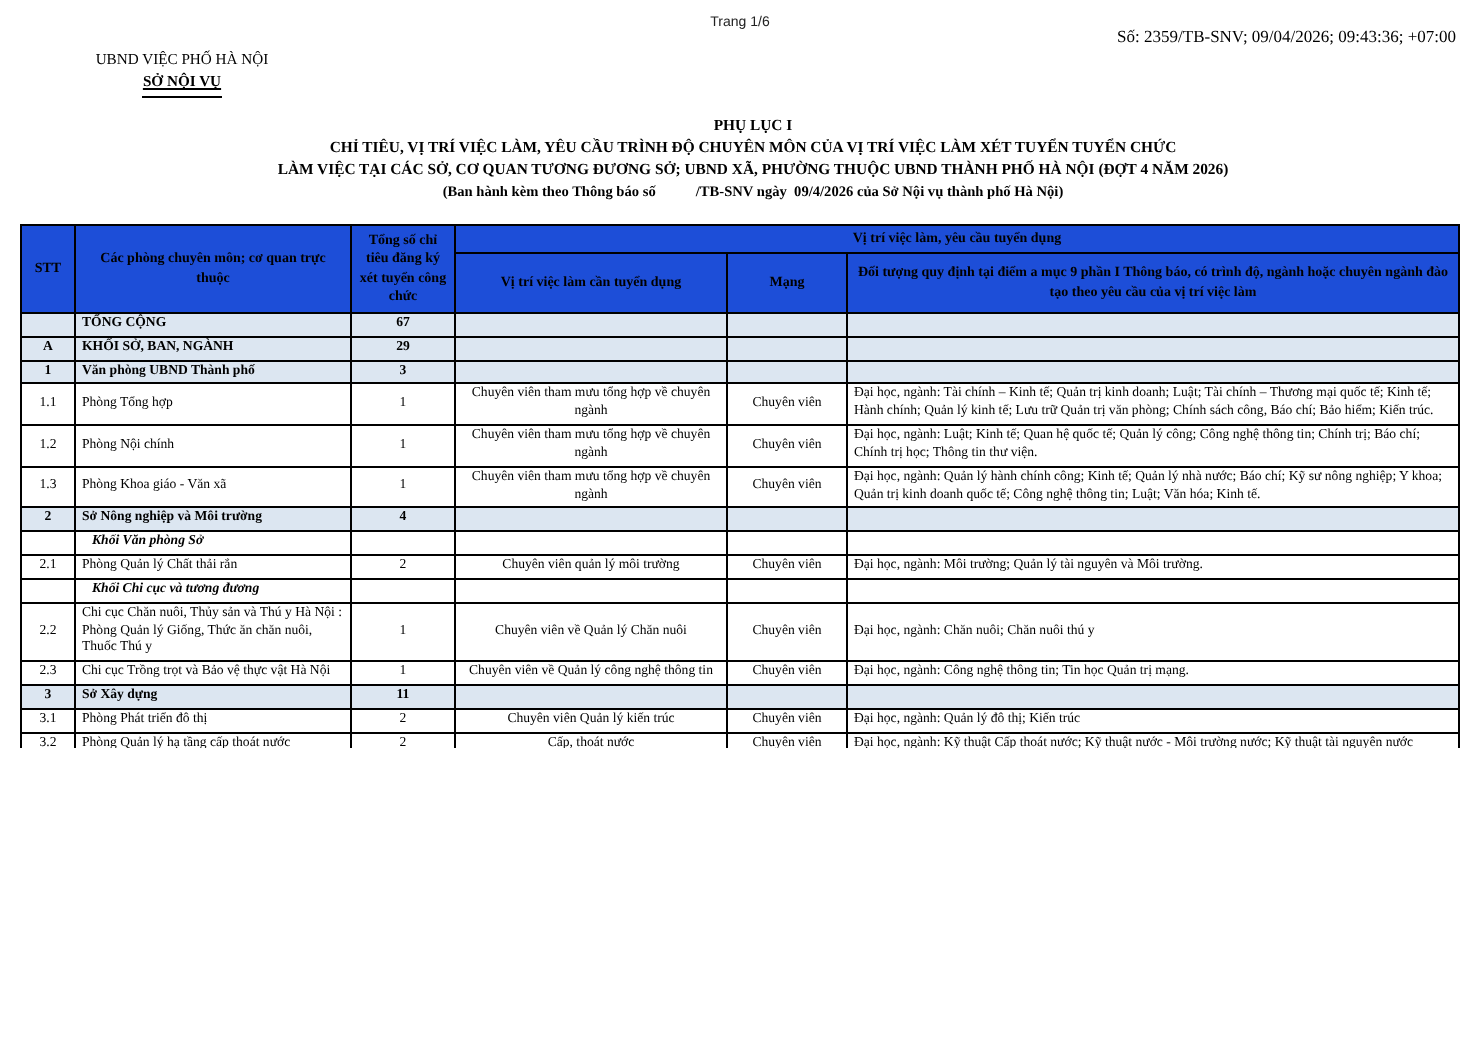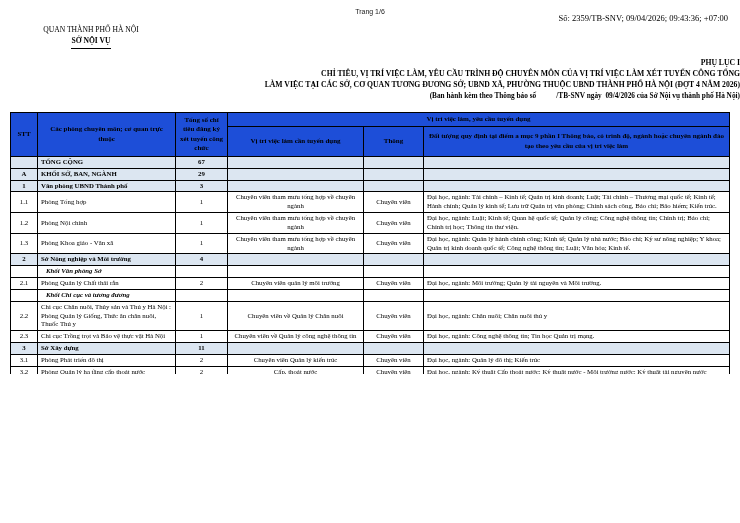--- a/index.html
+++ b/index.html
@@ -15,25 +15,25 @@
     position:absolute; top:8px; left:0; right:0; text-align:center;
     font-family:"Liberation Sans", sans-serif; font-size:7px; color:#222;
   }
   .doc-number {
     position:absolute; top:13px; right:12px; font-size:8.5px; color:#000;
   }
   .org-block {
     position:absolute; top:24px; left:16px; width:150px; text-align:center;
     font-size:7.6px; line-height:1.45;
   }
-  .org-dept { font-weight:bold; }
+  .org-dept { font-weight:bold;text-decoration:underline; }
   .org-underline { width:40px; border-top:1px solid #000; margin:2px auto 0 auto; height:0; }
 
   .title-block {
-    position:absolute; top:58px; left:13px; right:0; text-align:right;
+    position:absolute; top:58px; left:13px; right:0; text-align:center;
     font-weight:bold; font-size:7.7px; line-height:1.42;
   }
   .title-sub {
     font-size:7.3px; white-space:pre-wrap;
   }
 
   table.doc-table {
     position:absolute; top:112px; left:10px; width:719px;
     border-collapse:collapse; table-layout:fixed;
     font-size:6.8px; line-height:1.3; border:1.5px solid var(--border);
@@ -65,28 +65,28 @@
 </style>
 </head>
 <body>
 
 <div class="page">
 
   <div class="page-indicator">Trang 1/6</div>
   <div class="doc-number">Số: 2359/TB-SNV; 09/04/2026; 09:43:36; +07:00</div>
 
   <div class="org-block">
-    <div class="org-top">QUAN THÀNH PHỐ HÀ NỘI</div>
+    <div class="org-top">UBND VIỆC PHỐ HÀ NỘI</div>
     <div class="org-dept">SỞ NỘI VỤ</div>
     <div class="org-underline"></div>
   </div>
 
   <div class="title-block">
     <div>PHỤ LỤC I</div>
-    <div>CHỈ TIÊU, VỊ TRÍ VIỆC LÀM, YÊU CẦU TRÌNH ĐỘ CHUYÊN MÔN CỦA VỊ TRÍ VIỆC LÀM XÉT TUYỂN CÔNG TỔNG</div>
+    <div>CHỈ TIÊU, VỊ TRÍ VIỆC LÀM, YÊU CẦU TRÌNH ĐỘ CHUYÊN MÔN CỦA VỊ TRÍ VIỆC LÀM XÉT TUYỂN TUYỂN CHỨC</div>
     <div>LÀM VIỆC TẠI CÁC SỞ, CƠ QUAN TƯƠNG ĐƯƠNG SỞ; UBND XÃ, PHƯỜNG THUỘC UBND THÀNH PHỐ HÀ NỘI (ĐỢT 4 NĂM 2026)</div>
     <div class="title-sub">(Ban hành kèm theo Thông báo số           /TB-SNV ngày  09/4/2026 của Sở Nội vụ thành phố Hà Nội)</div>
   </div>
 
   <table class="doc-table">
     <colgroup>
       <col style="width:27px">
       <col style="width:138px">
       <col style="width:52px">
       <col style="width:136px">
@@ -95,21 +95,21 @@
     </colgroup>
     <thead>
       <tr class="h1">
         <th rowspan="2">STT</th>
         <th rowspan="2">Các phòng chuyên môn; cơ quan trực thuộc</th>
         <th rowspan="2">Tổng số chỉ tiêu đăng ký xét tuyển công chức</th>
         <th colspan="3">Vị trí việc làm, yêu cầu tuyển dụng</th>
       </tr>
       <tr class="h2">
         <th>Vị trí việc làm cần tuyển dụng</th>
-        <th>Thông</th>
+        <th>Mạng</th>
         <th>Đối tượng quy định tại điểm a mục 9 phần I Thông báo, có trình độ, ngành hoặc chuyên ngành đào tạo theo yêu cầu của vị trí việc làm</th>
       </tr>
     </thead>
     <tbody>
         <tr class="total">
           <td class="c-stt"></td>
           <td class="c-name">TỔNG CỘNG</td>
           <td class="c-total">67</td>
           <td class="c-pos"></td>
           <td class="c-rank"></td>

